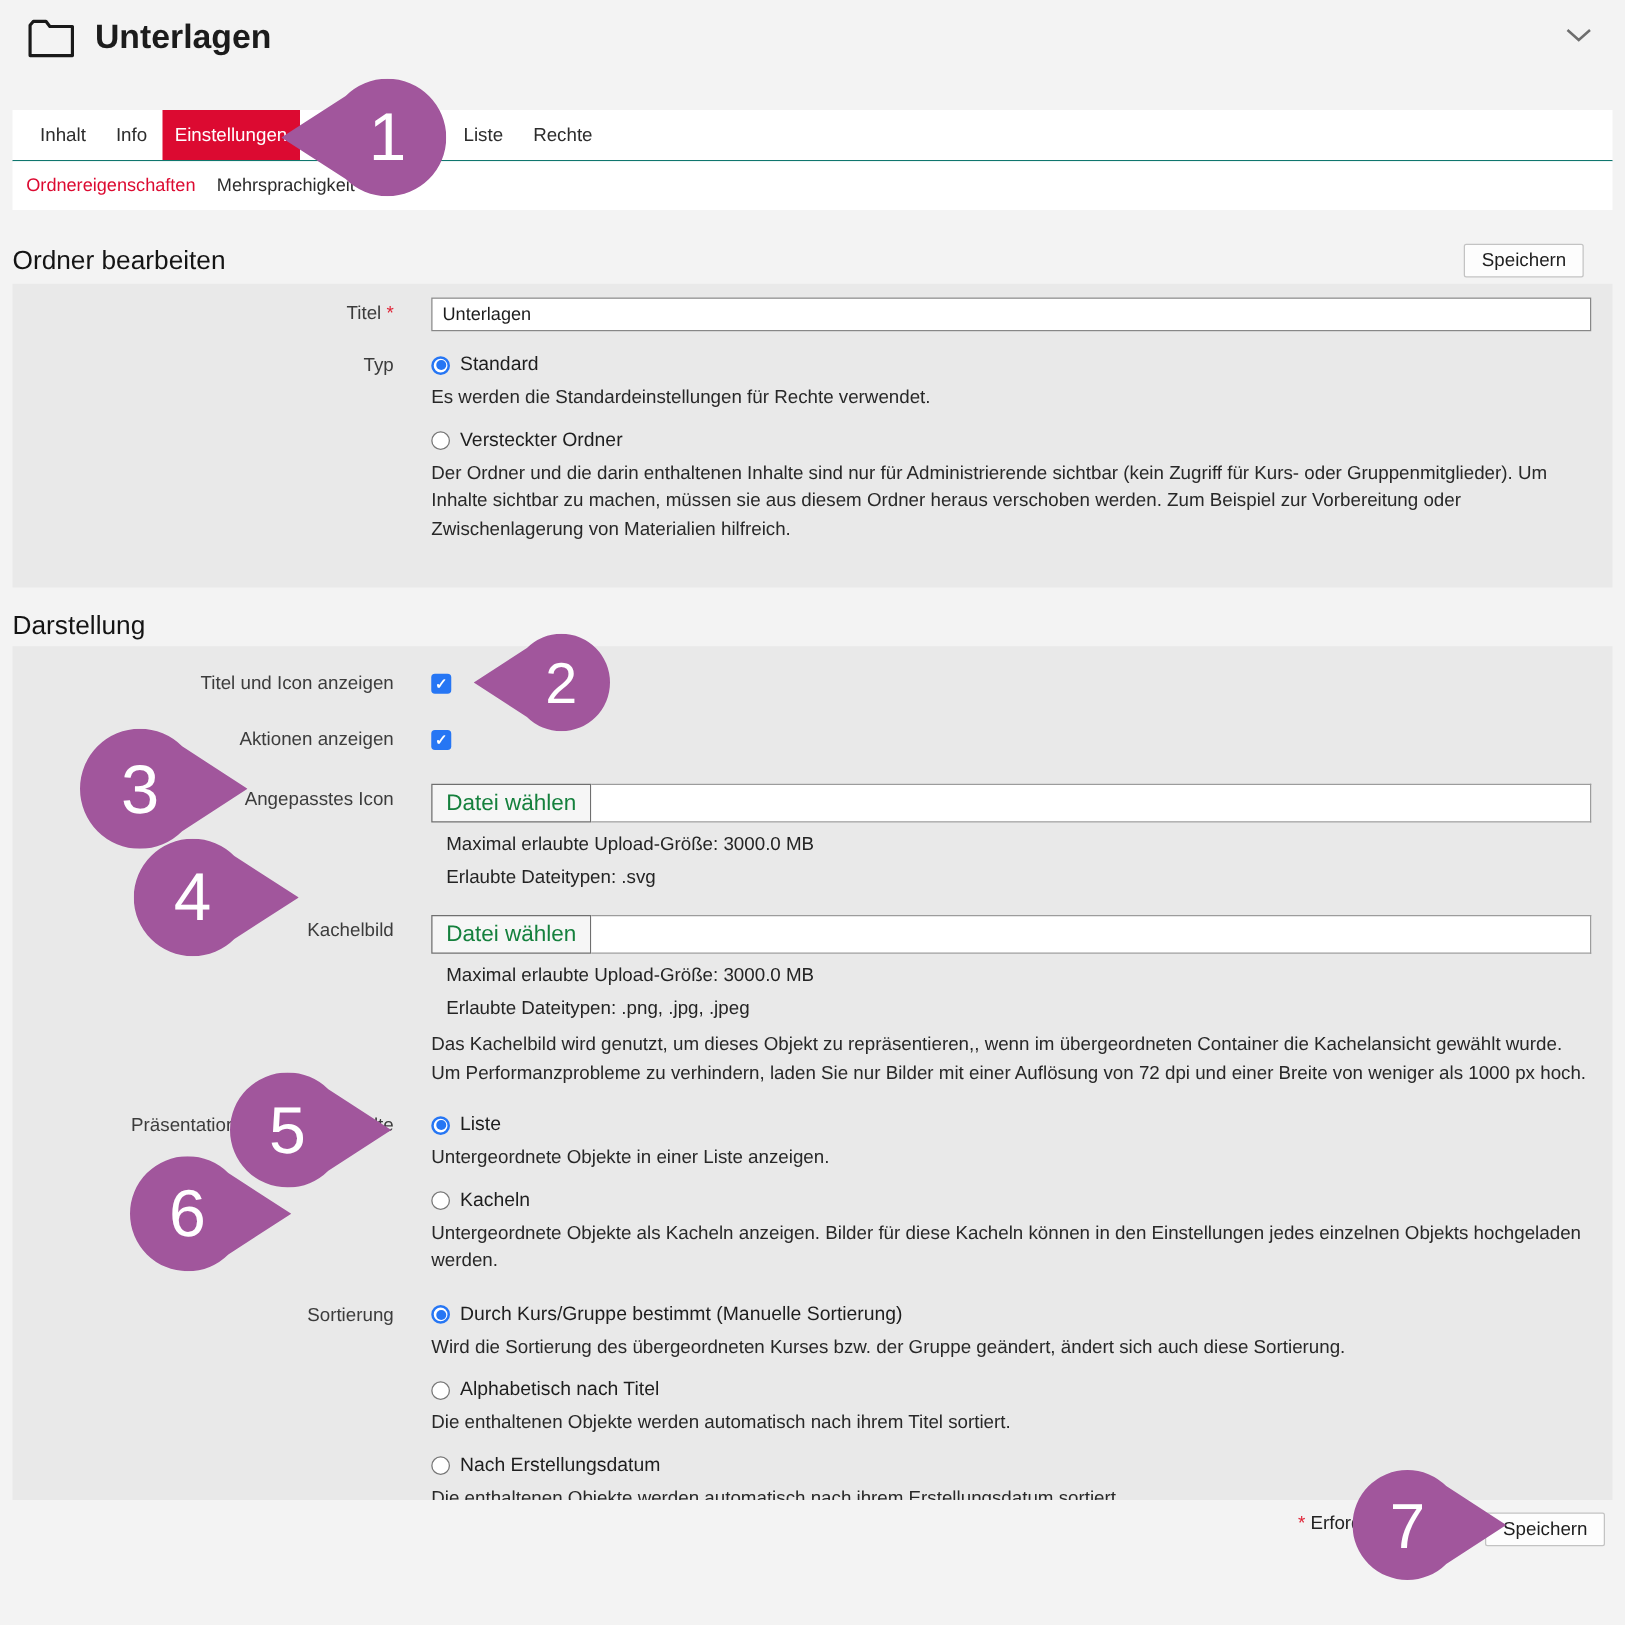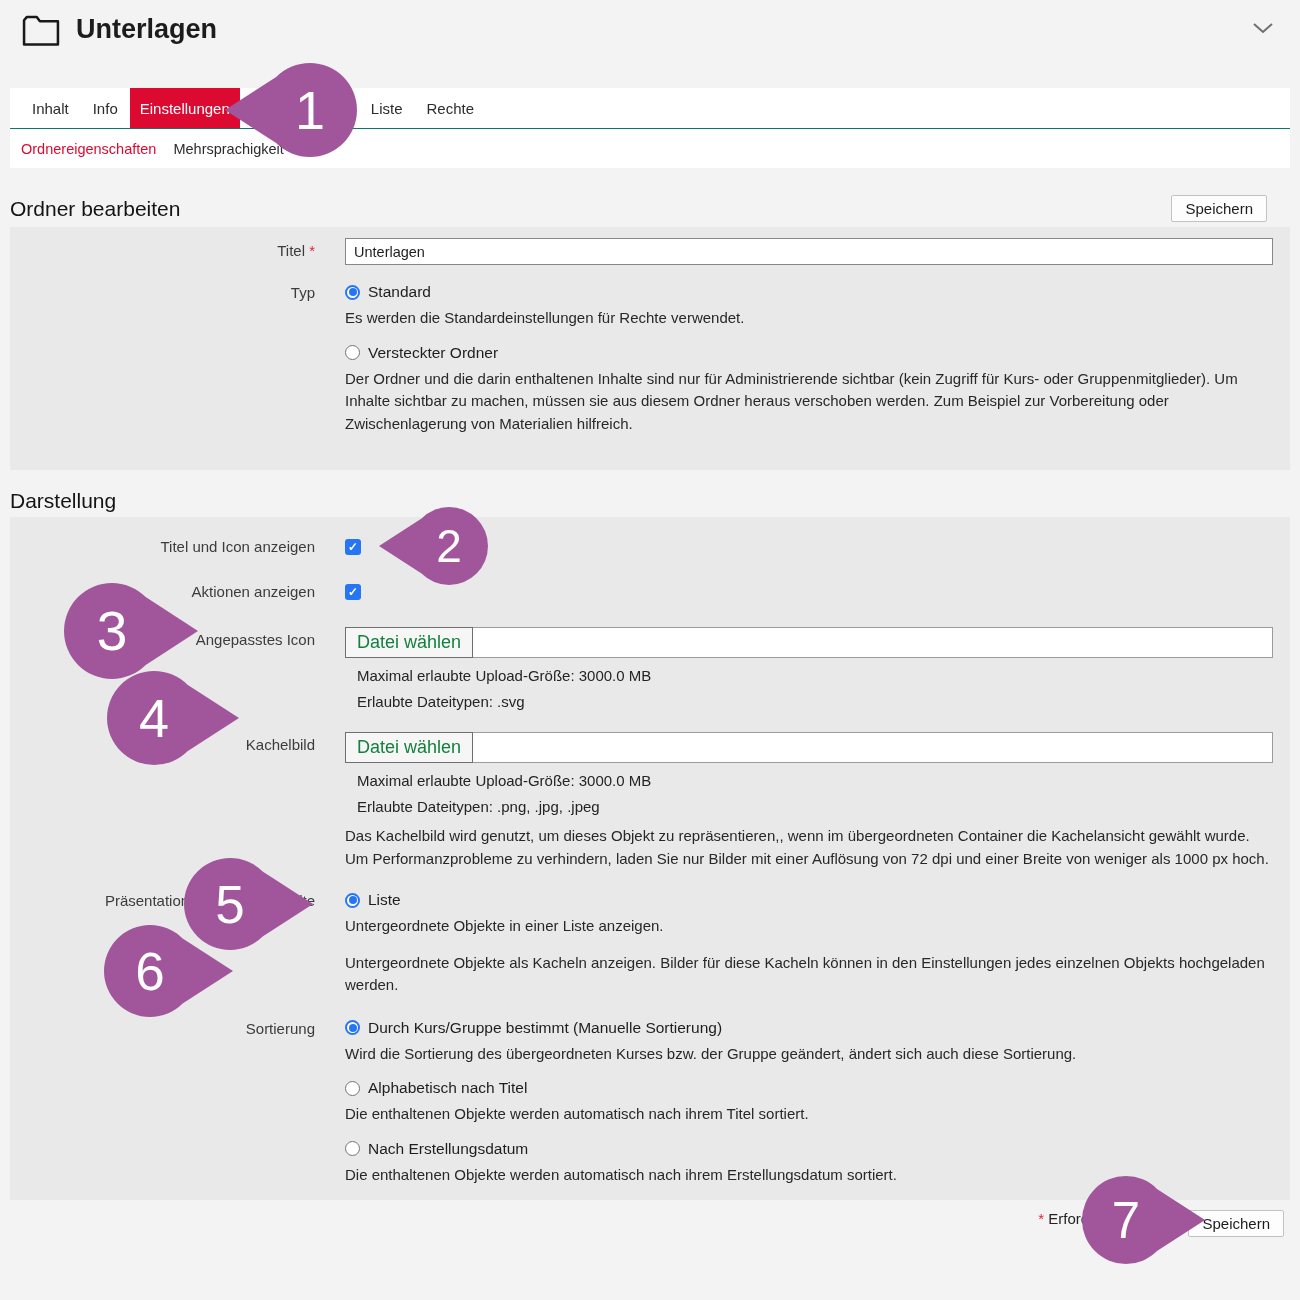--- a/index.html
+++ b/index.html
@@ -229,20 +229,24 @@
     </div>
 
     <div class="frow" style="margin-bottom:8px;">
       <div class="flabel" style="padding-top:1px;">Präsentationsansicht für Inhalte</div>
       <div class="fcontrol">
         <div class="optline">
           <span class="radio checked"></span>
           <span class="optlabel">Liste</span>
         </div>
         <div class="optdesc">Untergeordnete Objekte in einer Liste anzeigen.</div>
+        <div class="optline">
+          <span class="radio"></span>
+          <span class="optlabel">Kacheln</span>
+        </div>
         <div class="optdesc">Untergeordnete Objekte als Kacheln anzeigen. Bilder für diese Kacheln können in den Einstellungen jedes einzelnen Objekts hochgeladen werden.</div>
       </div>
     </div>
 
     <div class="frow">
       <div class="flabel" style="padding-top:1px;">Sortierung</div>
       <div class="fcontrol">
         <div class="optline">
           <span class="radio checked"></span>
           <span class="optlabel">Durch Kurs/Gruppe bestimmt (Manuelle Sortierung)</span>

